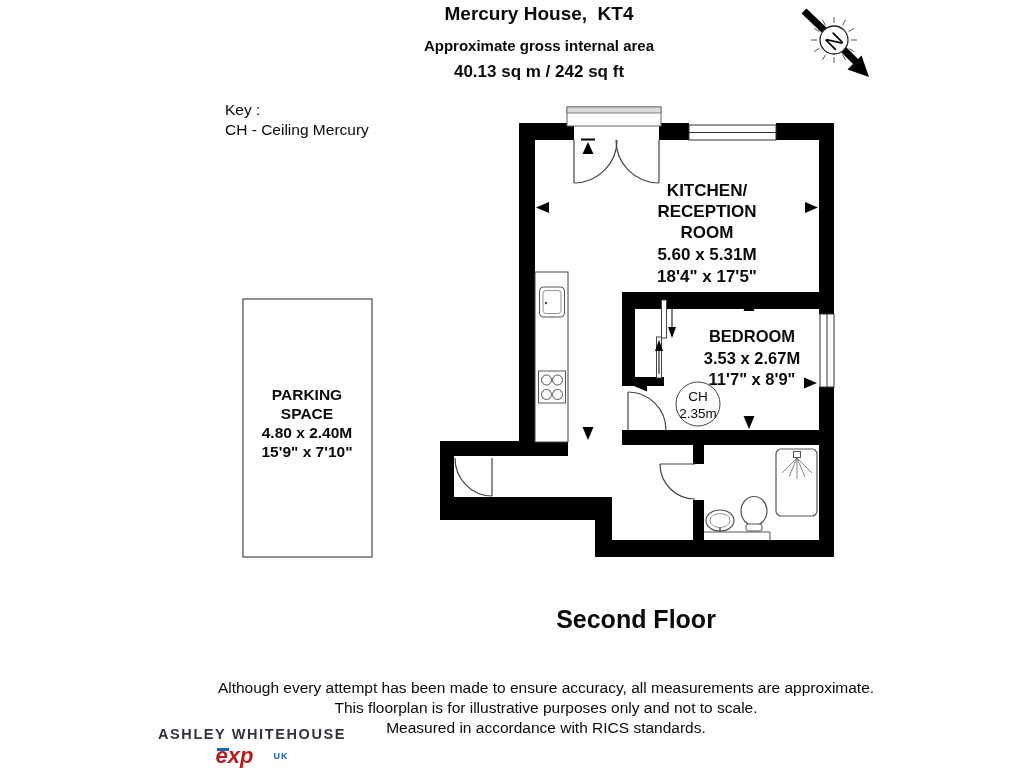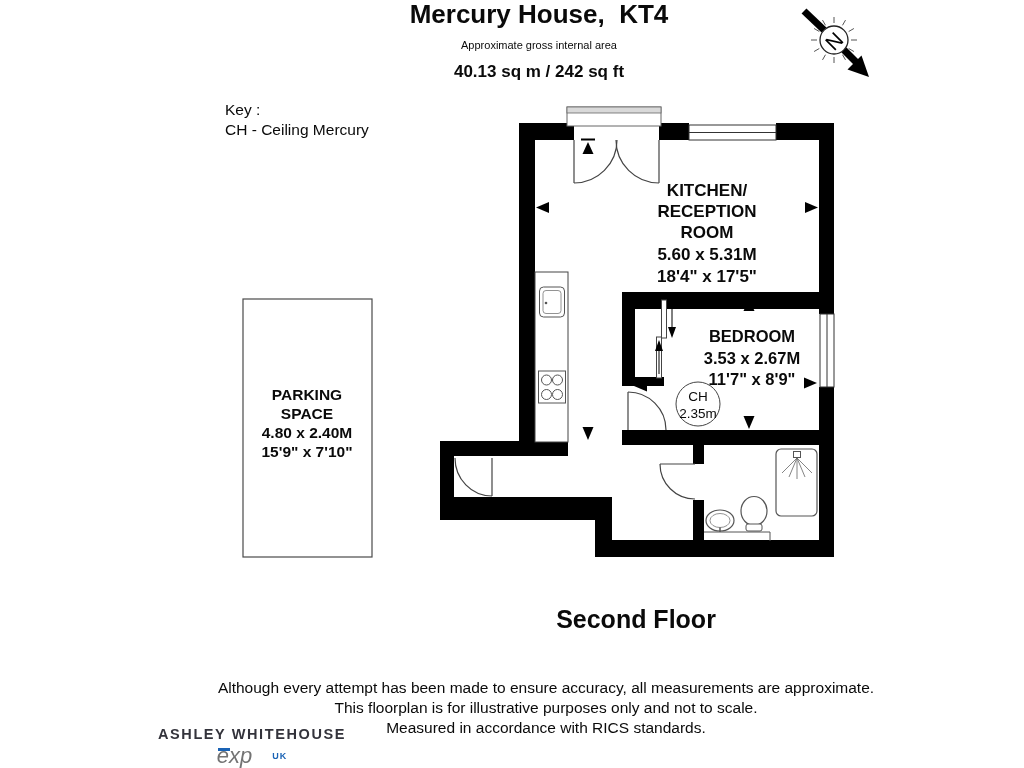--- a/index.html
+++ b/index.html
@@ -1,31 +1,31 @@
 <!DOCTYPE html>
 <html><head>
 <meta charset="utf-8">
 <style>
   html,body{margin:0;padding:0;}
   body{width:1024px;height:768px;position:relative;background:#ffffff;overflow:hidden;
        font-family:"Liberation Sans",sans-serif;color:#0a0a0a;}
   .abs{position:absolute;}
   .ctr{text-align:center;}
   .ws-pre{white-space:pre;}
-  #title{top:0px;left:54px;width:970px;font-size:26px;font-weight:bold;line-height:28px;}
-  #subtitle{top:35px;left:54px;width:970px;font-size:11px;font-weight:normal;line-height:21px;}
+  #title{top:0px;left:54px;width:970px;font-size:19px;font-weight:bold;line-height:28px;}
+  #subtitle{top:35px;left:54px;width:970px;font-size:15px;font-weight:bold;line-height:21px;}
   #area{top:61px;left:54px;width:970px;font-size:17px;font-weight:bold;line-height:21px;}
   #keyblock{top:100px;left:225px;font-size:15.5px;line-height:20px;}
   #plansvg{top:0;left:0;width:1024px;height:768px;}
   #floorlabel{top:605px;left:336px;width:600px;font-size:25px;font-weight:bold;}
   #disclaimer{top:678px;left:46px;width:1000px;font-size:15.5px;line-height:20px;}
   #logo{top:726px;left:157px;width:190px;text-align:center;}
   #agency{font-size:14.5px;letter-spacing:1.6px;color:#33333b;font-weight:600;white-space:nowrap;}
   #brandline{margin-top:1px;position:relative;display:inline-block;}
-  .exp{font-size:22px;font-weight:normal;font-style:italic;color:#737373;letter-spacing:0px;text-align:center;}
+  .exp{font-size:22px;font-weight:bold;font-style:italic;color:#b91c1c;letter-spacing:0px;text-align:center;}
   #brandline .bar{position:absolute;left:1px;top:5px;width:12px;height:2.5px;background:#1a63b5;}
   .uk{font-size:9px;font-weight:bold;color:#1a63b5;letter-spacing:1px;vertical-align:4px;margin-left:20px;}
   svg text{font-family:"Liberation Sans",sans-serif;}
   .roomlabel{font-weight:bold;fill:#0a0a0a;}
 </style>
 </head>
 <body>
 
 <div class="abs ctr ws-pre" id="title">Mercury House,  KT4</div>
 <div class="abs ctr" id="subtitle">Approximate gross internal area</div>

